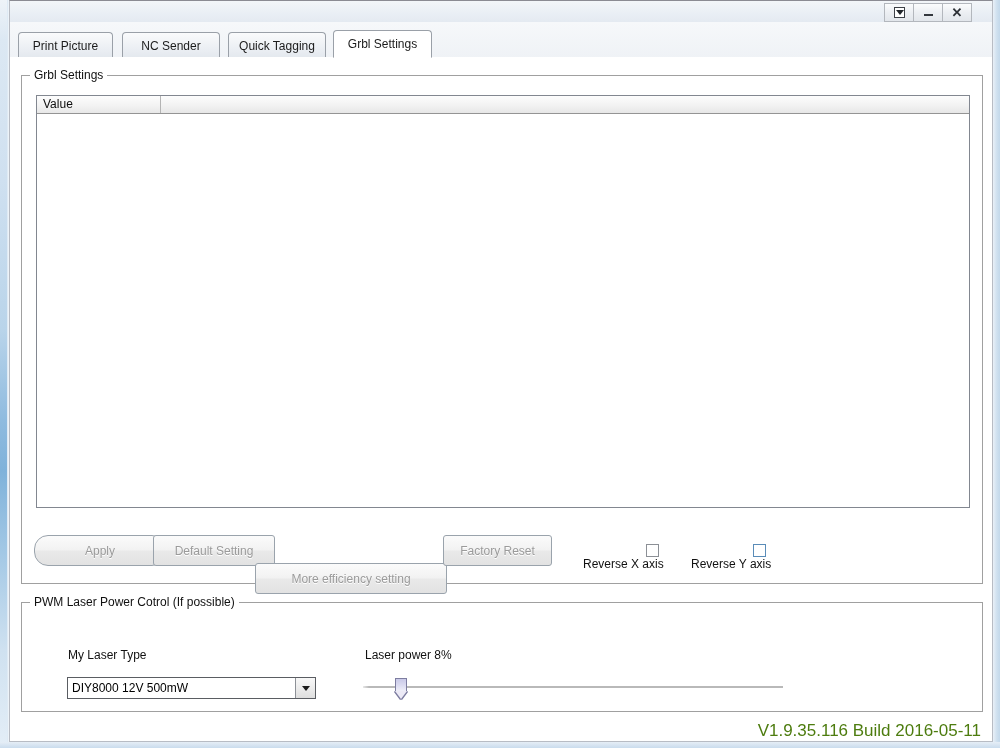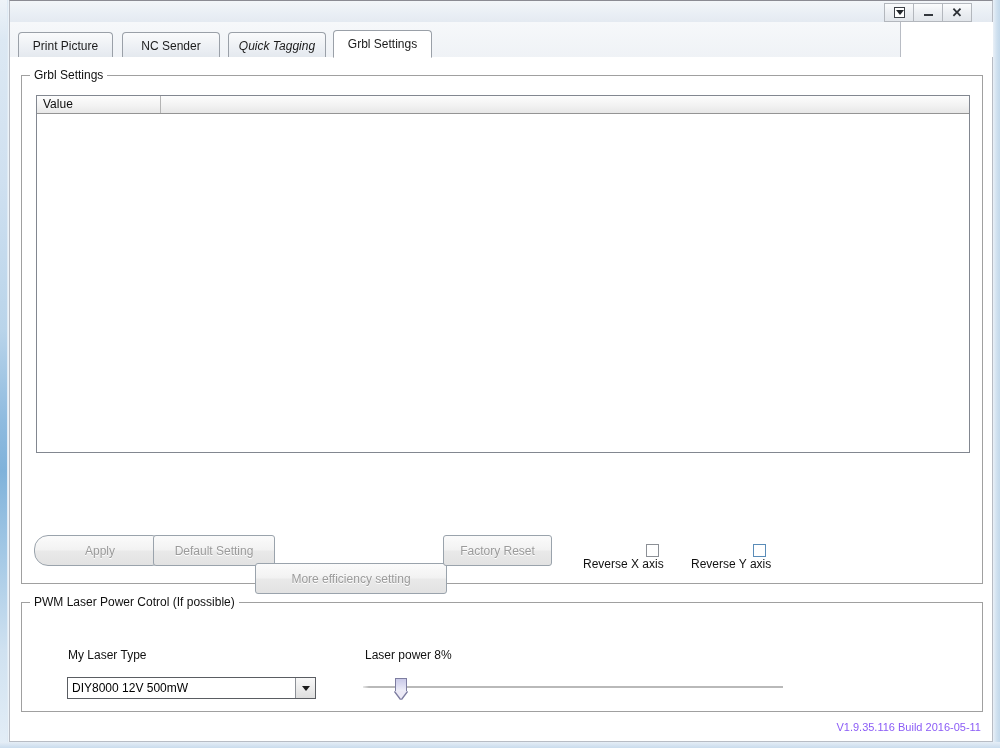--- a/index.html
+++ b/index.html
@@ -134,21 +134,21 @@
     font-size: 13px;
     font-weight: bold;
     line-height: 1;
     color: #2c3035;
   }
 
   
   #tabstrip {
     position: absolute;
     left: 0; top: 22px;
-    width: 892px;
+    width: 984px;
     height: 36px;
     background: linear-gradient(to bottom, #f6f8fa, #eff2f6);
     border-left: 1px solid #b8bcc4;
     border-right: 1px solid #b8bcc4;
     box-sizing: border-box;
   }
   .tab {
     position: absolute;
     bottom: 0;
     height: 26px;
@@ -165,21 +165,21 @@
     box-sizing: border-box;
   }
   .tab.active {
     background: #ffffff;
     height: 28px;
     z-index: 5;
     border-bottom: 1px solid #ffffff;
   }
   #tab-0 { left: 8px;   width: 95px; }
   #tab-1 { left: 112px; width: 98px; margin-top: 8px; }
-  #tab-2 { left: 218px; width: 98px; font-style: italic; }
+  #tab-2 { left: 218px; width: 98px; }
   #tab-3 { left: 323px; width: 99px; }
 
   
   #page {
     position: absolute;
     left: 0; top: 57px;
     width: 984px;
     height: 685px;
     background: #ffffff;
     border-left: 1px solid #b8bcc4;
@@ -217,21 +217,21 @@
     width: 962px;
     height: 110px;
   }
 
   
   #settings-table {
     position: absolute;
     left: 14px;
     top: 19px;
     width: 934px;
-    height: 358px;
+    height: 413px;
     border: 1px solid #828790;
     background: #ffffff;
     box-sizing: border-box;
     overflow: hidden;
   }
   #table-header {
     display: flex;
     height: 17px;
     background: linear-gradient(to bottom, #fdfdfd, #f1f1f1 60%, #e7e7e7);
     border-bottom: 1px solid #949494;
@@ -393,22 +393,22 @@
     border-right: 6px solid transparent;
     border-top: 8px solid #eceaf6;
     filter: drop-shadow(0 1px 0 #7d7da0) drop-shadow(-1px 0 0 #7d7da0) drop-shadow(1px 0 0 #7d7da0);
   }
 
   
   #version-text {
     position: absolute;
     right: 11px;
     top: 664px;
-    font-size: 11px;
-    color: #8b5cf6;
+    font-size: 17px;
+    color: #4d7c0f;
     white-space: nowrap;
   }
 </style>
 </head>
 <body>
 
 <div id="app-window">
 
   <div class="frame-left"></div>
   <div class="frame-left-inner"></div>

